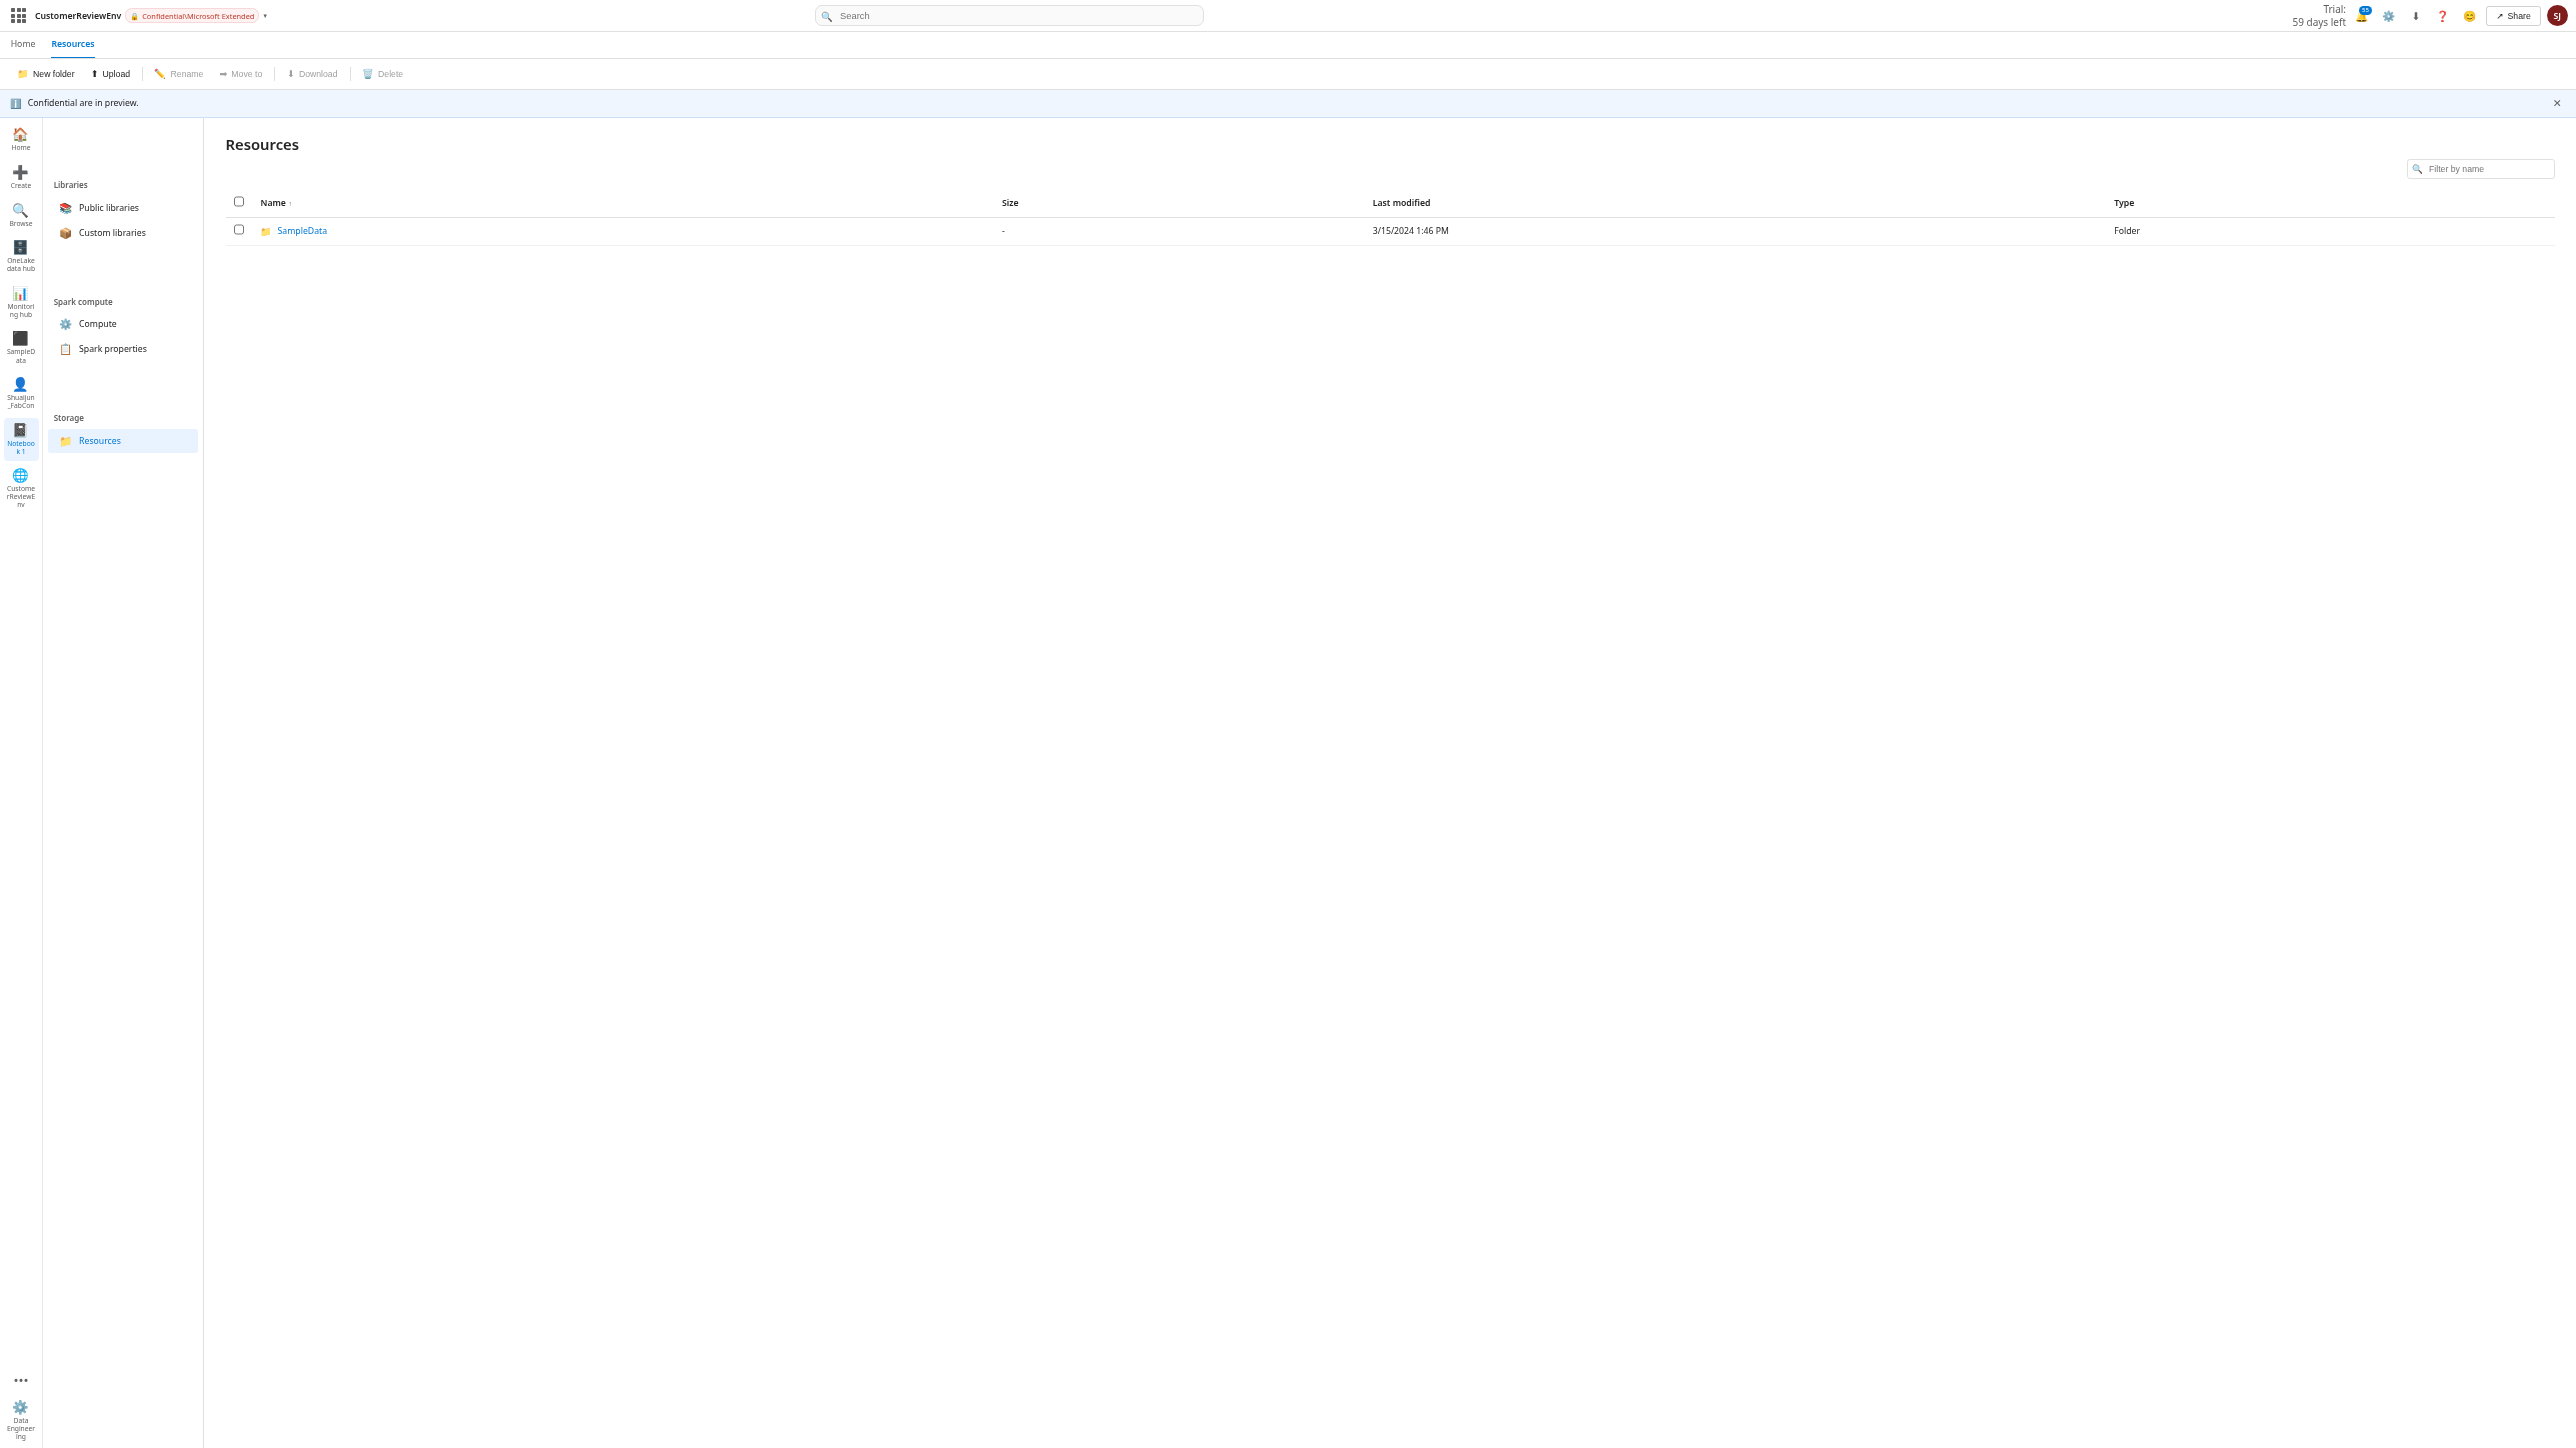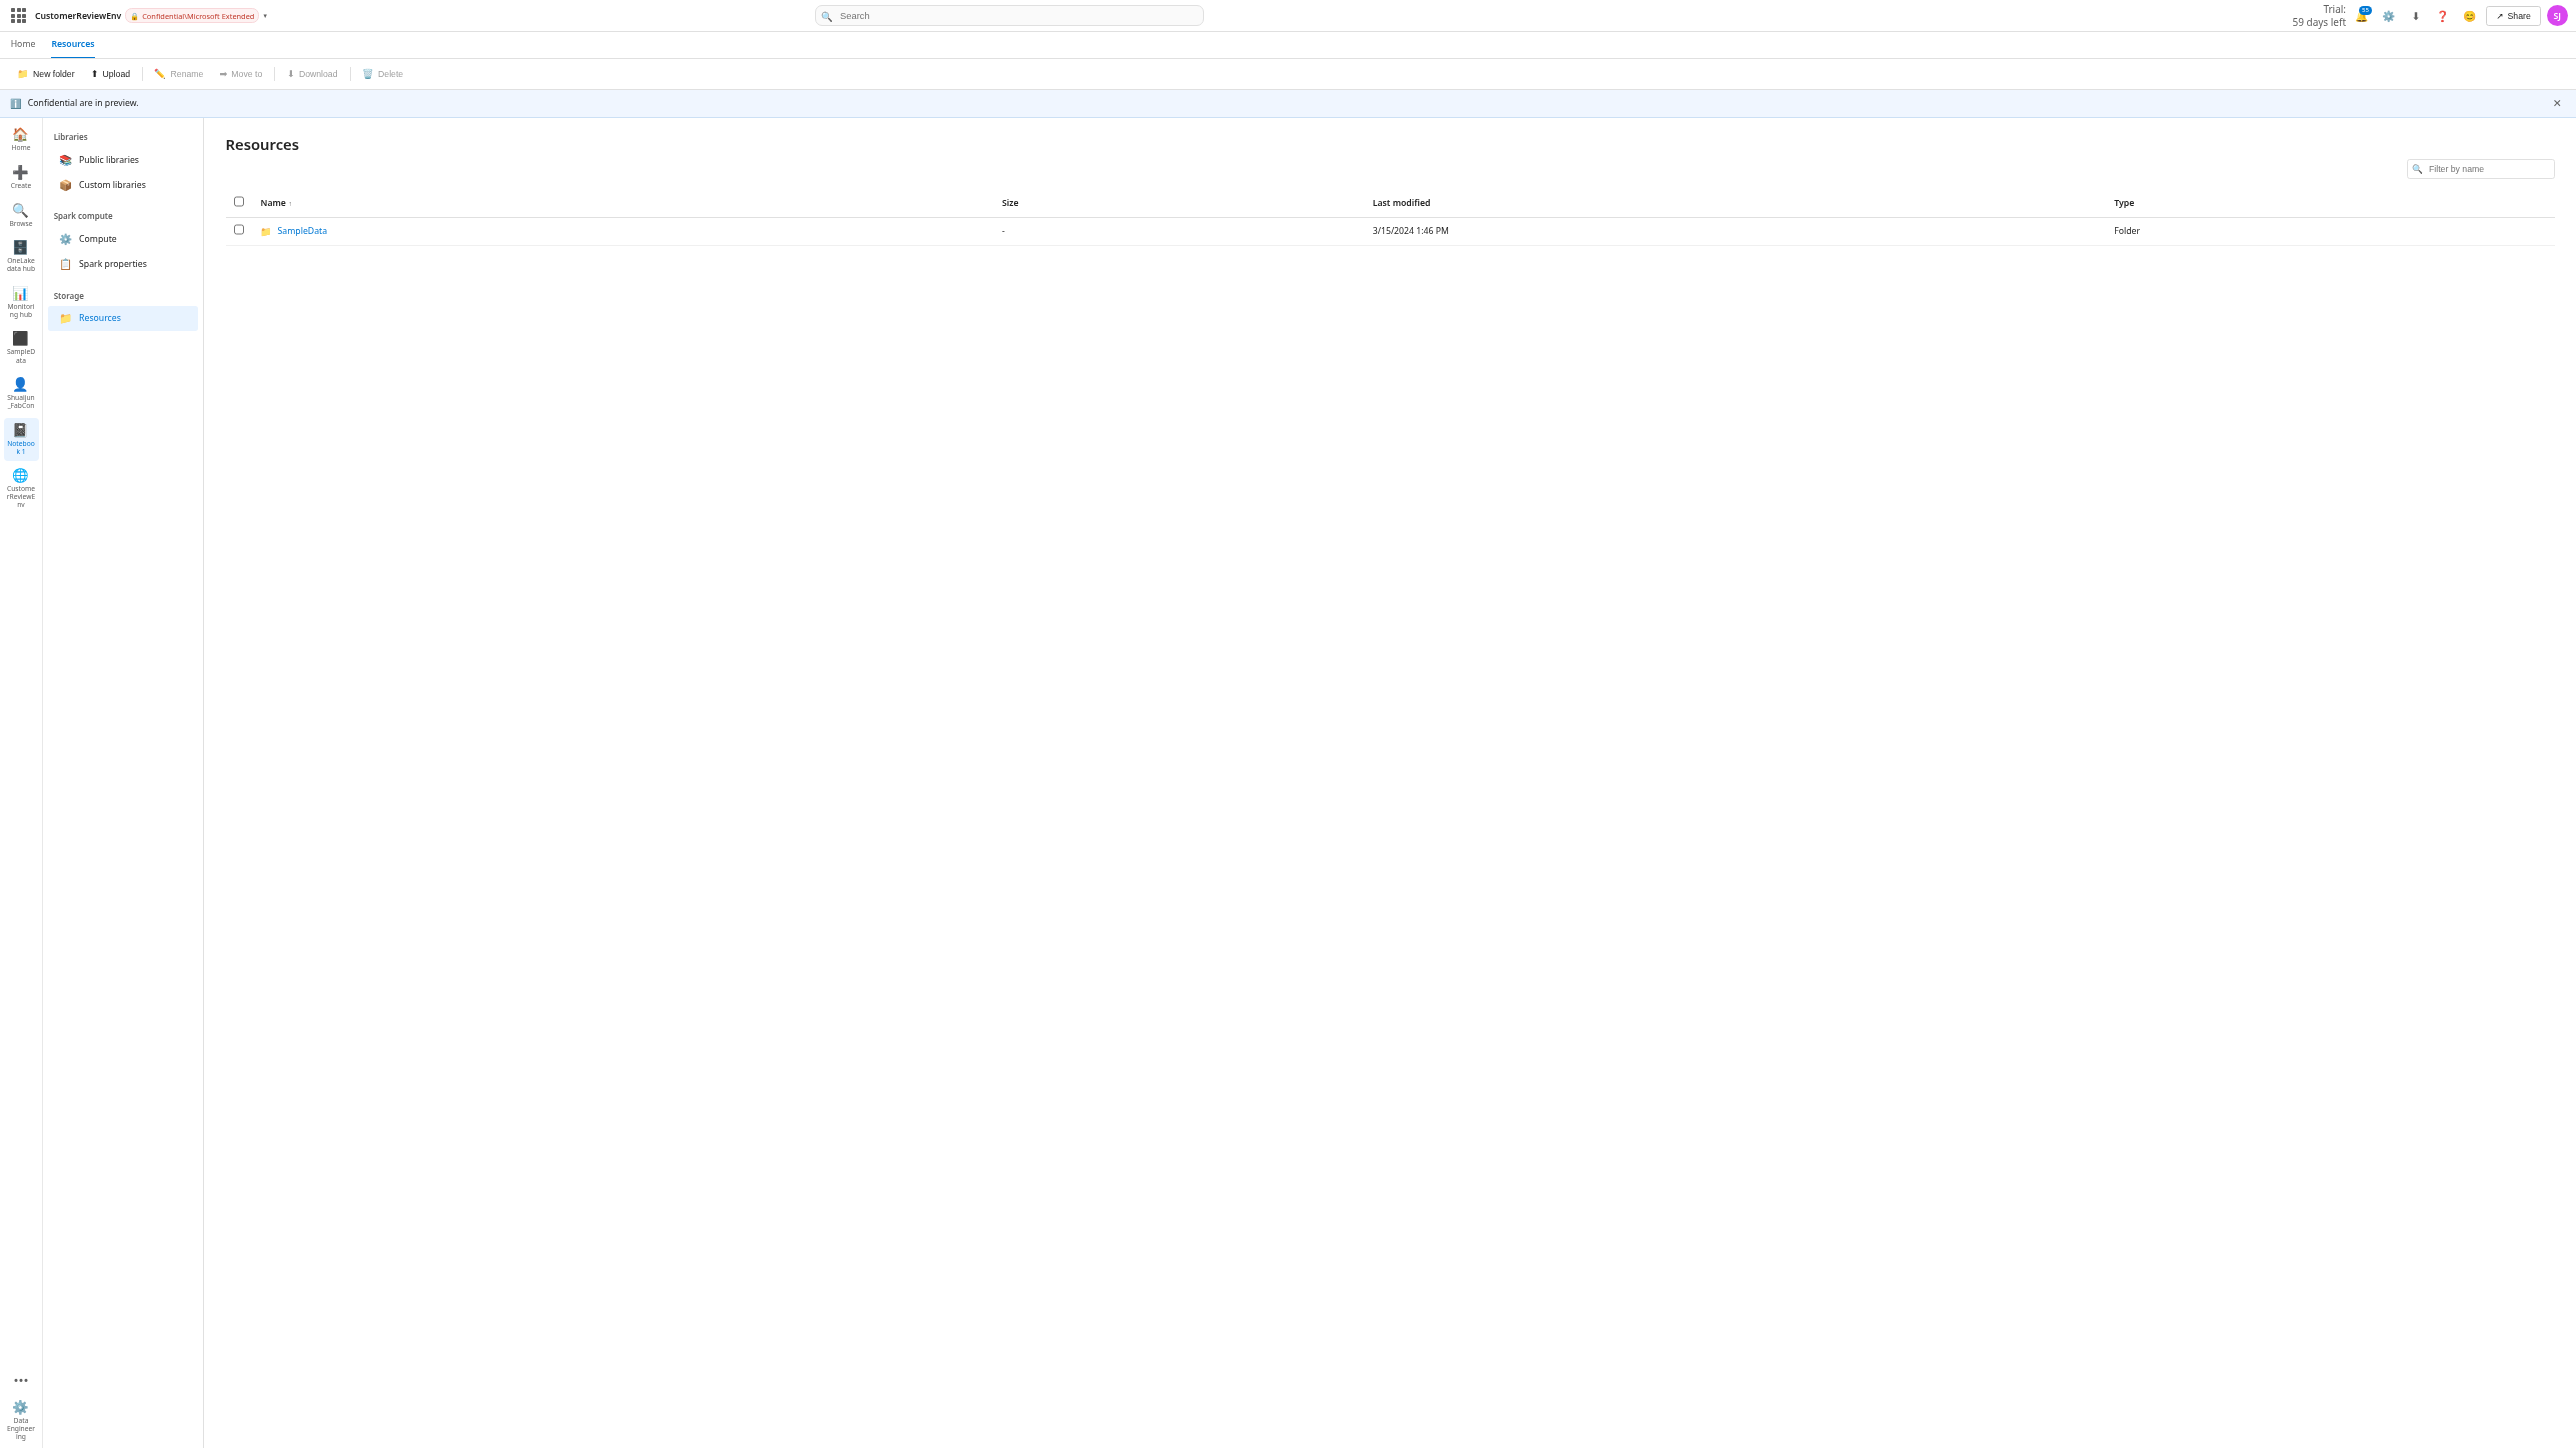--- a/index.html
+++ b/index.html
@@ -20,21 +20,21 @@
     .search-box input { width: 100%; padding: 4px 8px 4px 24px; border: 0.7px solid #e0e0e0; border-radius: 7px; font-size: 9.4px; background: #fafafa; outline: none; }
     .search-wrapper { position: relative; }
     .search-wrapper .search-icon-inner { position: absolute; left: 6.7px; top: 50%; transform: translateY(-50%); color: #616161; font-size: 9.4px; }
 
     .topbar-right { display: flex; align-items: center; gap: 5.4px; margin-left: auto; }
     .trial-info { text-align: right; font-size: 10px; color: #616161; line-height: 1.3; }
     .trial-info span { display: block; }
     .topbar-icon { width: 21.5px; height: 21.5px; display: flex; align-items: center; justify-content: center; cursor: pointer; border-radius: 2.7px; position: relative; color: #616161; font-size: 10.7px; }
     .badge-count { position: absolute; top: 1.3px; right: 1.3px; background: #0078d4; color: #fff; font-size: 6px; border-radius: 5.4px; padding: 0 2.7px; min-width: 9.4px; text-align: center; line-height: 9.4px; }
     .share-btn { display: flex; align-items: center; gap: 4px; padding: 4px 9.4px; background: #fff; border: 0.7px solid #d0d0d0; border-radius: 2.7px; cursor: pointer; font-size: 8.7px; color: #242424; }
-    .avatar { width: 21.5px; height: 21.5px; border-radius: 50%; background: #d946ef; display: flex; align-items: center; justify-content: center; color: #fff; font-size: 8.7px; font-weight: 600; cursor: pointer; overflow: hidden; }
+    .avatar { width: 21.5px; height: 21.5px; border-radius: 50%; background: #7f1d1d; display: flex; align-items: center; justify-content: center; color: #fff; font-size: 8.7px; font-weight: 600; cursor: pointer; overflow: hidden; }
 
     
     .subnav { display: flex; align-items: center; background: #fff; border-bottom: 0.7px solid #e0e0e0; padding: 0 10.7px; height: 27px; gap: 16px; }
     .subnav-tab { font-size: 8.7px; color: #616161; cursor: pointer; padding: 0 0 1.3px; height: 100%; display: flex; align-items: center; border-bottom: 1.3px solid transparent; }
     .subnav-tab.active { color: #0078d4; border-bottom-color: #0078d4; font-weight: 600; }
 
     
     .toolbar { display: flex; align-items: center; gap: 2.7px; background: #fff; padding: 5.4px 10.7px; border-bottom: 0.7px solid #e0e0e0; }
     .toolbar-btn { display: flex; align-items: center; gap: 4px; padding: 4px 6.7px; border: none; background: transparent; cursor: pointer; font-size: 8.7px; color: #242424; border-radius: 2.7px; }
     .toolbar-btn.disabled { color: #a0a0a0; cursor: default; }
@@ -56,21 +56,21 @@
     .rail-item.active { background: #e8f3ff; }
     .rail-item.active .rail-icon { color: #0078d4; }
     .rail-icon { font-size: 13.4px; color: #616161; line-height: 1; }
     .rail-label { font-size: 6.7px; color: #616161; line-height: 1.2; word-break: break-word; }
     .rail-item.active .rail-label { color: #0078d4; }
     .rail-more { margin-top: auto; }
 
     
     .nav-panel { width: 161px; background: #fff; border-right: 0.7px solid #e0e0e0; padding: 10.7px 0; overflow-y: auto; }
     .nav-section { margin-bottom: 10.7px; }
-    .nav-section-title { font-size: 8px; font-weight: 600; color: #616161; padding: 2.7px 10.7px 5.4px; text-transform: none; }
+    .nav-section-title { font-size: 8px; font-weight: 600; color: #616161; padding: 2.7px 10.7px 5.4px; text-transform: none; margin-top: 48px; }
     .nav-item { display: flex; align-items: center; gap: 6.7px; padding: 5.4px 10.7px; font-size: 8.7px; color: #242424; cursor: pointer; border-radius: 2.7px; margin: 0 5.4px; }
     .nav-item.active { background: #e8f3ff; color: #0078d4; }
     .nav-item-icon { font-size: 10.7px; color: #616161; }
     .nav-item.active .nav-item-icon { color: #0078d4; }
 
     
     .content { flex: 1; background: #fff; overflow-y: auto; padding: 16px 21.5px; }
     .content-title { font-size: 14.8px; font-weight: 600; color: #242424; margin-bottom: 5.4px; }
     .content-subtitle { font-size: 8.7px; color: #616161; margin-bottom: 16px; line-height: 1.5; }
 

